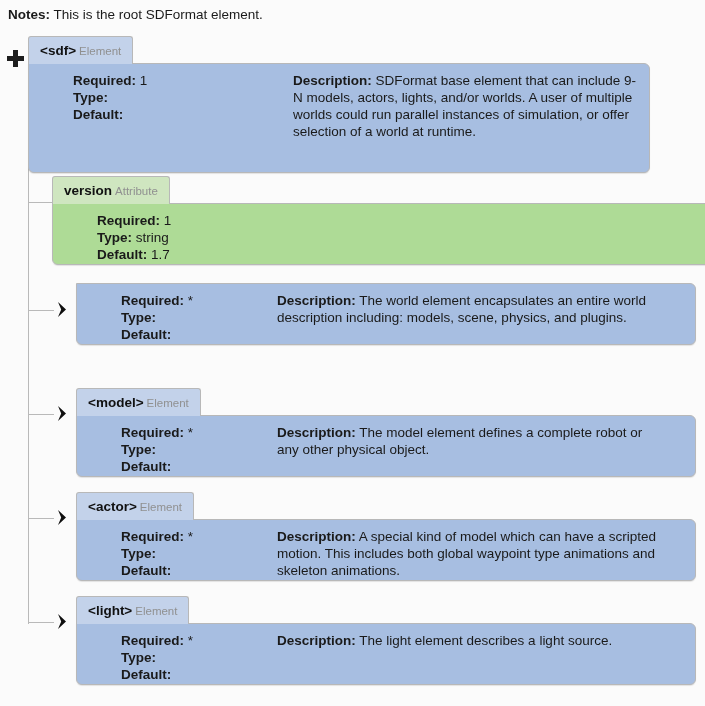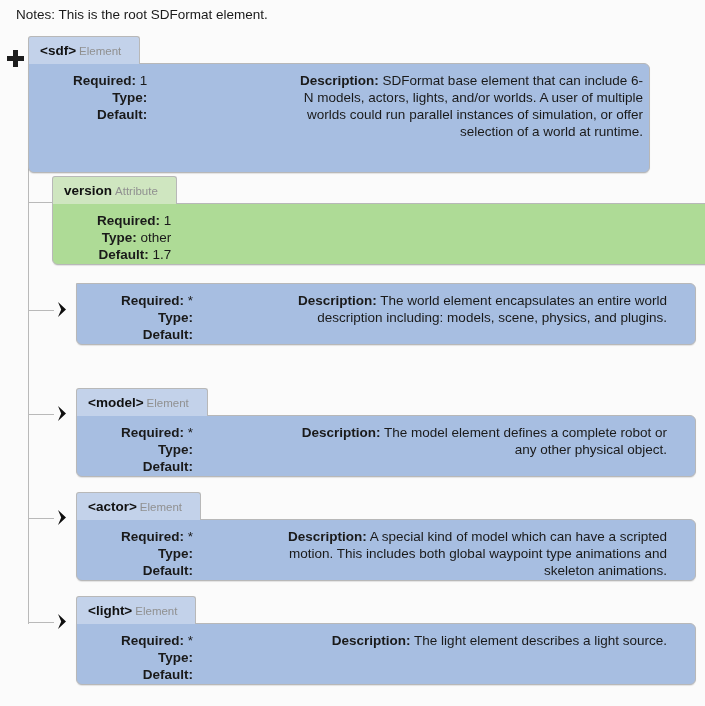--- a/index.html
+++ b/index.html
@@ -27,22 +27,21 @@
   .notes {
     position: absolute;
     left: 8px;
     top: 6px;
     font-size: 13.5px;
     line-height: 18px;
     color: #1a1a1a;
     white-space: nowrap;
   }
   .notes .notes-label {
-    font-weight: normal;
-    margin-left: 8px;
+    font-weight: bold;
   }
 
   
   .tree {
     position: absolute;
     left: 0;
     top: 36px;
     width: 705px;
   }
 
@@ -55,21 +54,21 @@
     height: 462px;
     background: #b9b9b9;
   }
 
   
   .node {
     position: absolute;
   }
   .node-tab {
     display: inline-block;
-    padding: 6px 18px 5px 11px;
+    padding: 6px 11px 5px 11px;
     border: 1px solid #b8b8b8;
     border-bottom: none;
     border-radius: 3px 3px 0 0;
     font-size: 13.5px;
     line-height: 16px;
     position: relative;
     z-index: 3;
     white-space: nowrap;
   }
   .node-tab .tag {
@@ -84,21 +83,20 @@
   }
   .node-body {
     position: relative;
     border: 1px solid #b8b8b8;
     border-radius: 0 6px 6px 6px;
     margin-top: -1px;
     box-sizing: border-box;
     padding: 8px 23px 8px 0;
     box-shadow: 0 1px 1px rgba(0,0,0,0.10);
     z-index: 1;
-    text-align: right;
   }
 
   
   .node.element .node-tab { background: #c3d2ea; }
   .node.element .node-body { background: #a7bee1; }
   
   .node.attribute .node-tab { background: #cfe6c0; }
   .node.attribute .node-body { background: #aedb96; }
 
   .meta {
@@ -188,34 +186,34 @@
         <span class="tag">&lt;sdf&gt;</span><span class="kind">Element</span>
       </div>
       <div class="node-body">
         <div class="meta">
           <div><b>Required:</b> <span>1</span></div>
           <div><b>Type:</b> <span></span></div>
           <div><b>Default:</b> <span></span></div>
         </div>
         <div class="desc">
           <b>Description:</b>
-          <span>SDFormat base element that can include 6-N models, actors, lights, and/or worlds. A user of multiple worlds could run parallel instances of simulation, or offer selection of a world at runtime.</span>
+          <span>SDFormat base element that can include 9-N models, actors, lights, and/or worlds. A user of multiple worlds could run parallel instances of simulation, or offer selection of a world at runtime.</span>
         </div>
       </div>
     </div>
 
     <div class="hconn" style="left:28px; top:166px; width:24px;"></div>
     <div class="node attribute" id="node-version">
       <div class="node-tab">
         <span class="tag">version</span><span class="kind">Attribute</span>
       </div>
       <div class="node-body">
         <div class="meta">
           <div><b>Required:</b> <span>1</span></div>
-          <div><b>Type:</b> <span>other</span></div>
+          <div><b>Type:</b> <span>string</span></div>
           <div><b>Default:</b> <span>1.7</span></div>
         </div>
       </div>
     </div>
 
     <div class="hconn" style="left:28px; top:274px; width:26px;"></div>
     <div class="chev-icon" style="left:55px; top:265px;">
       <svg width="15" height="17" viewBox="0 0 15 17" aria-hidden="true">
         <path d="M3 1 L11 8.5 L3 16 L6.2 8.5 Z" fill="#0f0f0f"></path>
       </svg>

